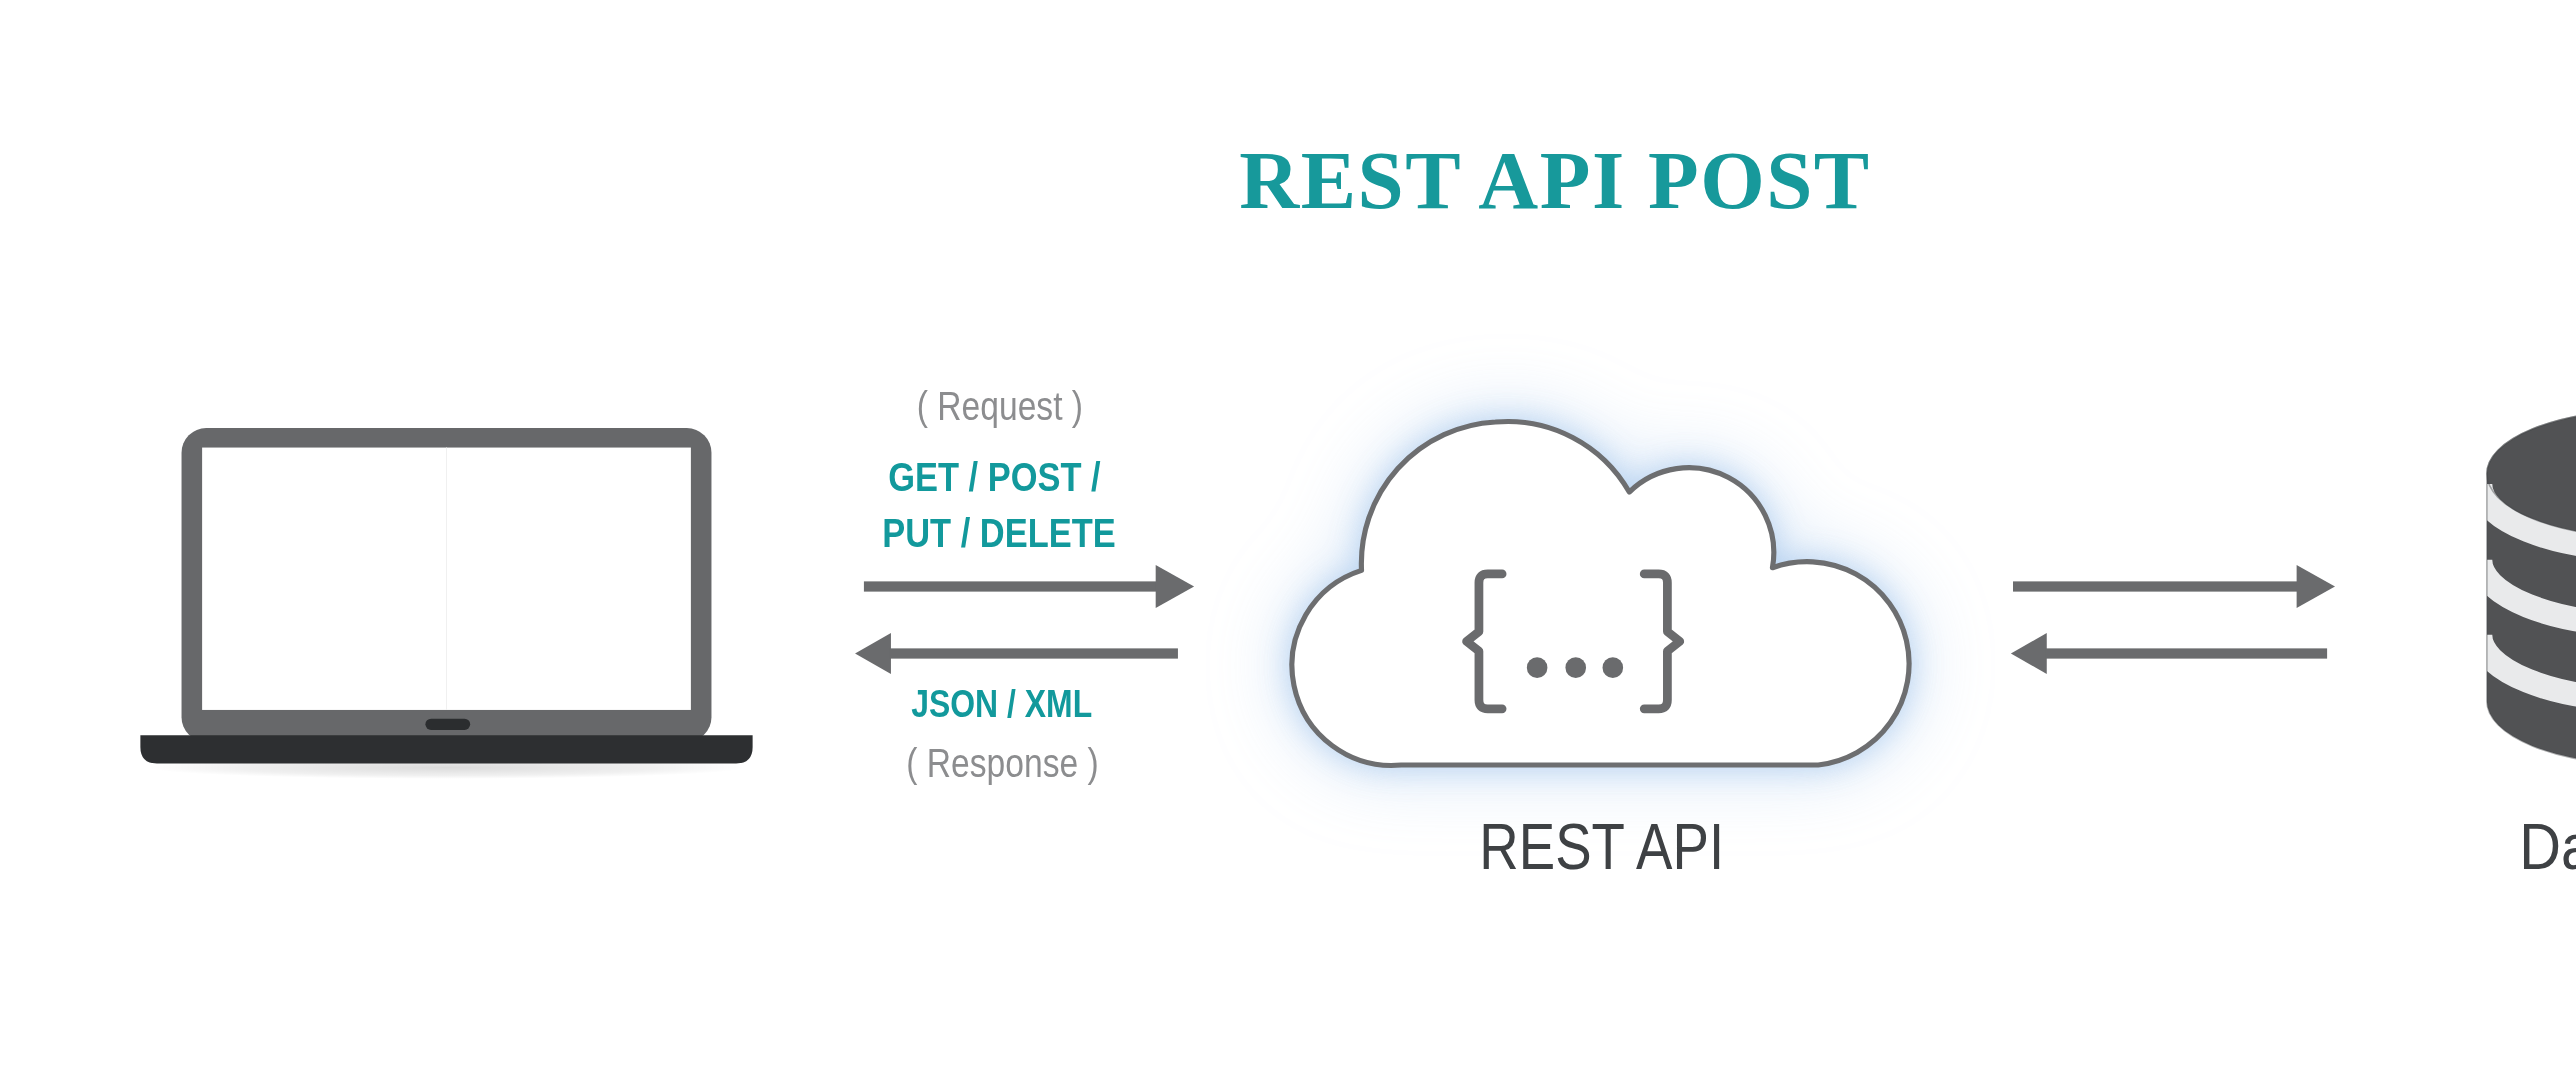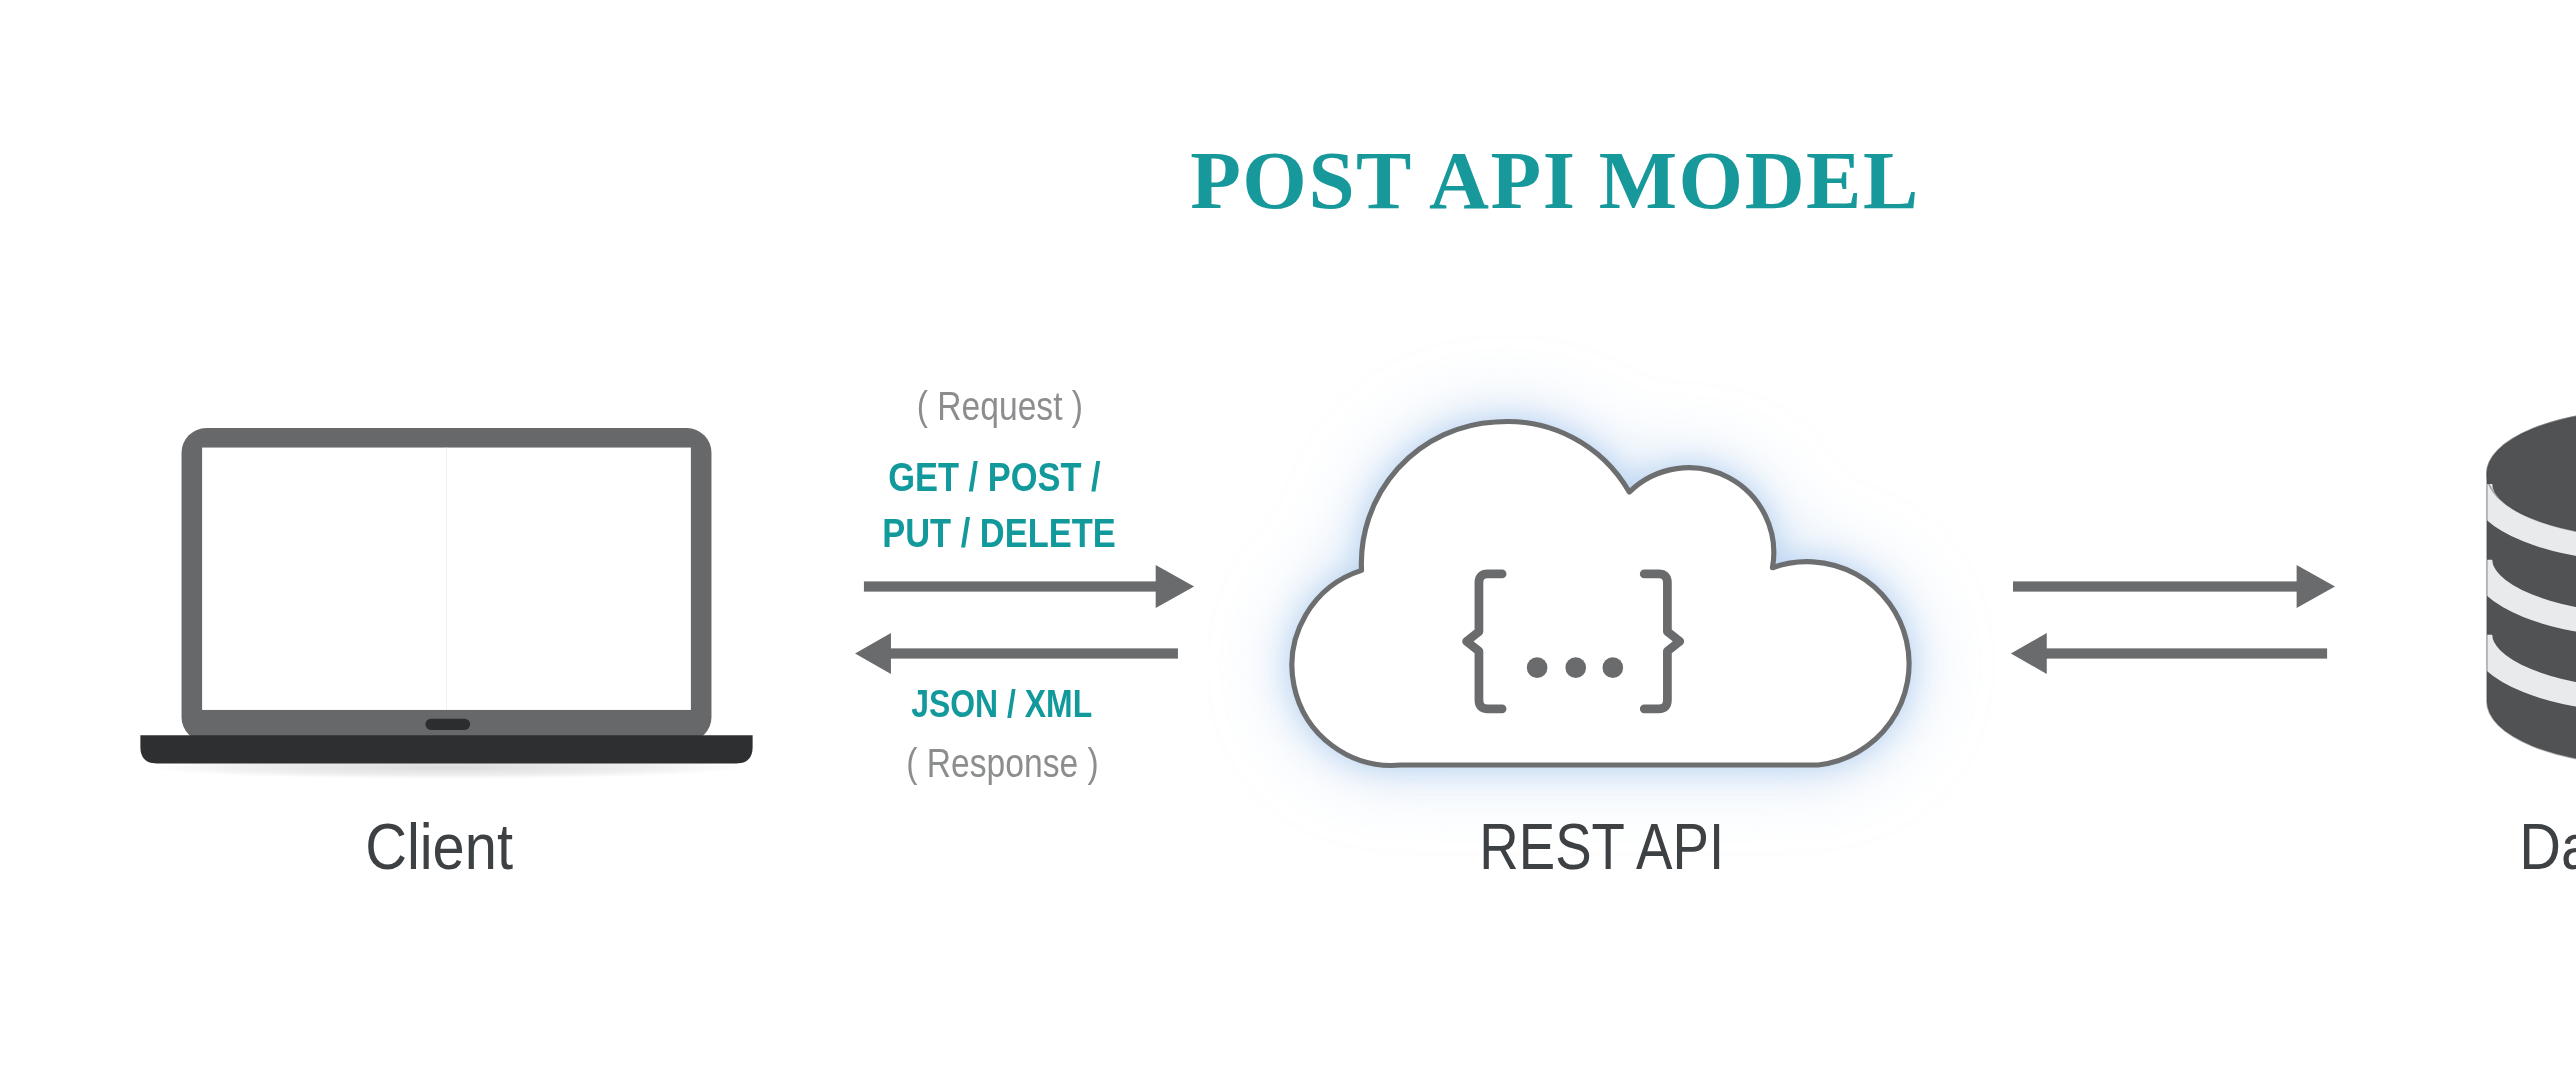--- a/index.html
+++ b/index.html
@@ -56,41 +56,38 @@
   .dot{ fill:var(--arrow-gray); }
   .db-fill{ fill:var(--db-fill); }
   .db-stripe{ fill:none; stroke:var(--db-stripe); stroke-width:47; }
   .db-outline{ fill:none; stroke:#45474a; stroke-width:3; opacity:.45; }
 </style>
 </head>
 <body>
 
 <div class="stage">
 
-  <div class="abs txt title" style="left:1040px; top:139px; width:1030px;">POST API MODEL</div>
+  <div class="abs txt title" style="left:1040px; top:139px; width:1030px;">REST API POST</div>
 
   <div class="abs" style="left:140px; top:428px;">
     <svg width="613" height="355" viewBox="0 0 1190 690">
       <defs>
         <radialGradient id="baseShadow" cx="50%" cy="50%" r="50%">
           <stop offset="0%" stop-color="rgba(0,0,0,0.14)"></stop>
           <stop offset="70%" stop-color="rgba(0,0,0,0.06)"></stop>
           <stop offset="100%" stop-color="rgba(0,0,0,0)"></stop>
         </radialGradient>
       </defs>
       <ellipse cx="595" cy="660" rx="580" ry="22" fill="url(#baseShadow)"></ellipse>
       <rect class="laptop-frame" x="80" y="0" width="1030" height="610" rx="48"></rect>
       <rect class="laptop-screen" x="120" y="38" width="950" height="510"></rect>
       <line class="laptop-seam" x1="595" y1="38" x2="595" y2="548"></line>
       <rect class="laptop-notch" x="554" y="565" width="87" height="22" rx="11"></rect>
       <path class="laptop-base" d="M 0 597 H 1190 V 620 Q 1190 652 1158 652 H 32 Q 0 652 0 620 Z"></path>
     </svg>
-  </div>
-  <div class="abs txt nodelabel narrow" style="left:130px; top:814px; width:618px;">
-    <span class="inner">Client</span>
   </div>
 
   <div class="abs txt muted cond" style="left:691px; top:386px; width:618px;">
     <span class="inner">( Request )</span>
   </div>
   <div class="abs txt methods cond" style="left:685px; top:457px; width:618px;">
     <span class="inner">GET / POST /</span>
   </div>
   <div class="abs txt methods cond" style="left:690px; top:513px; width:618px;">
     <span class="inner">PUT / DELETE</span>

